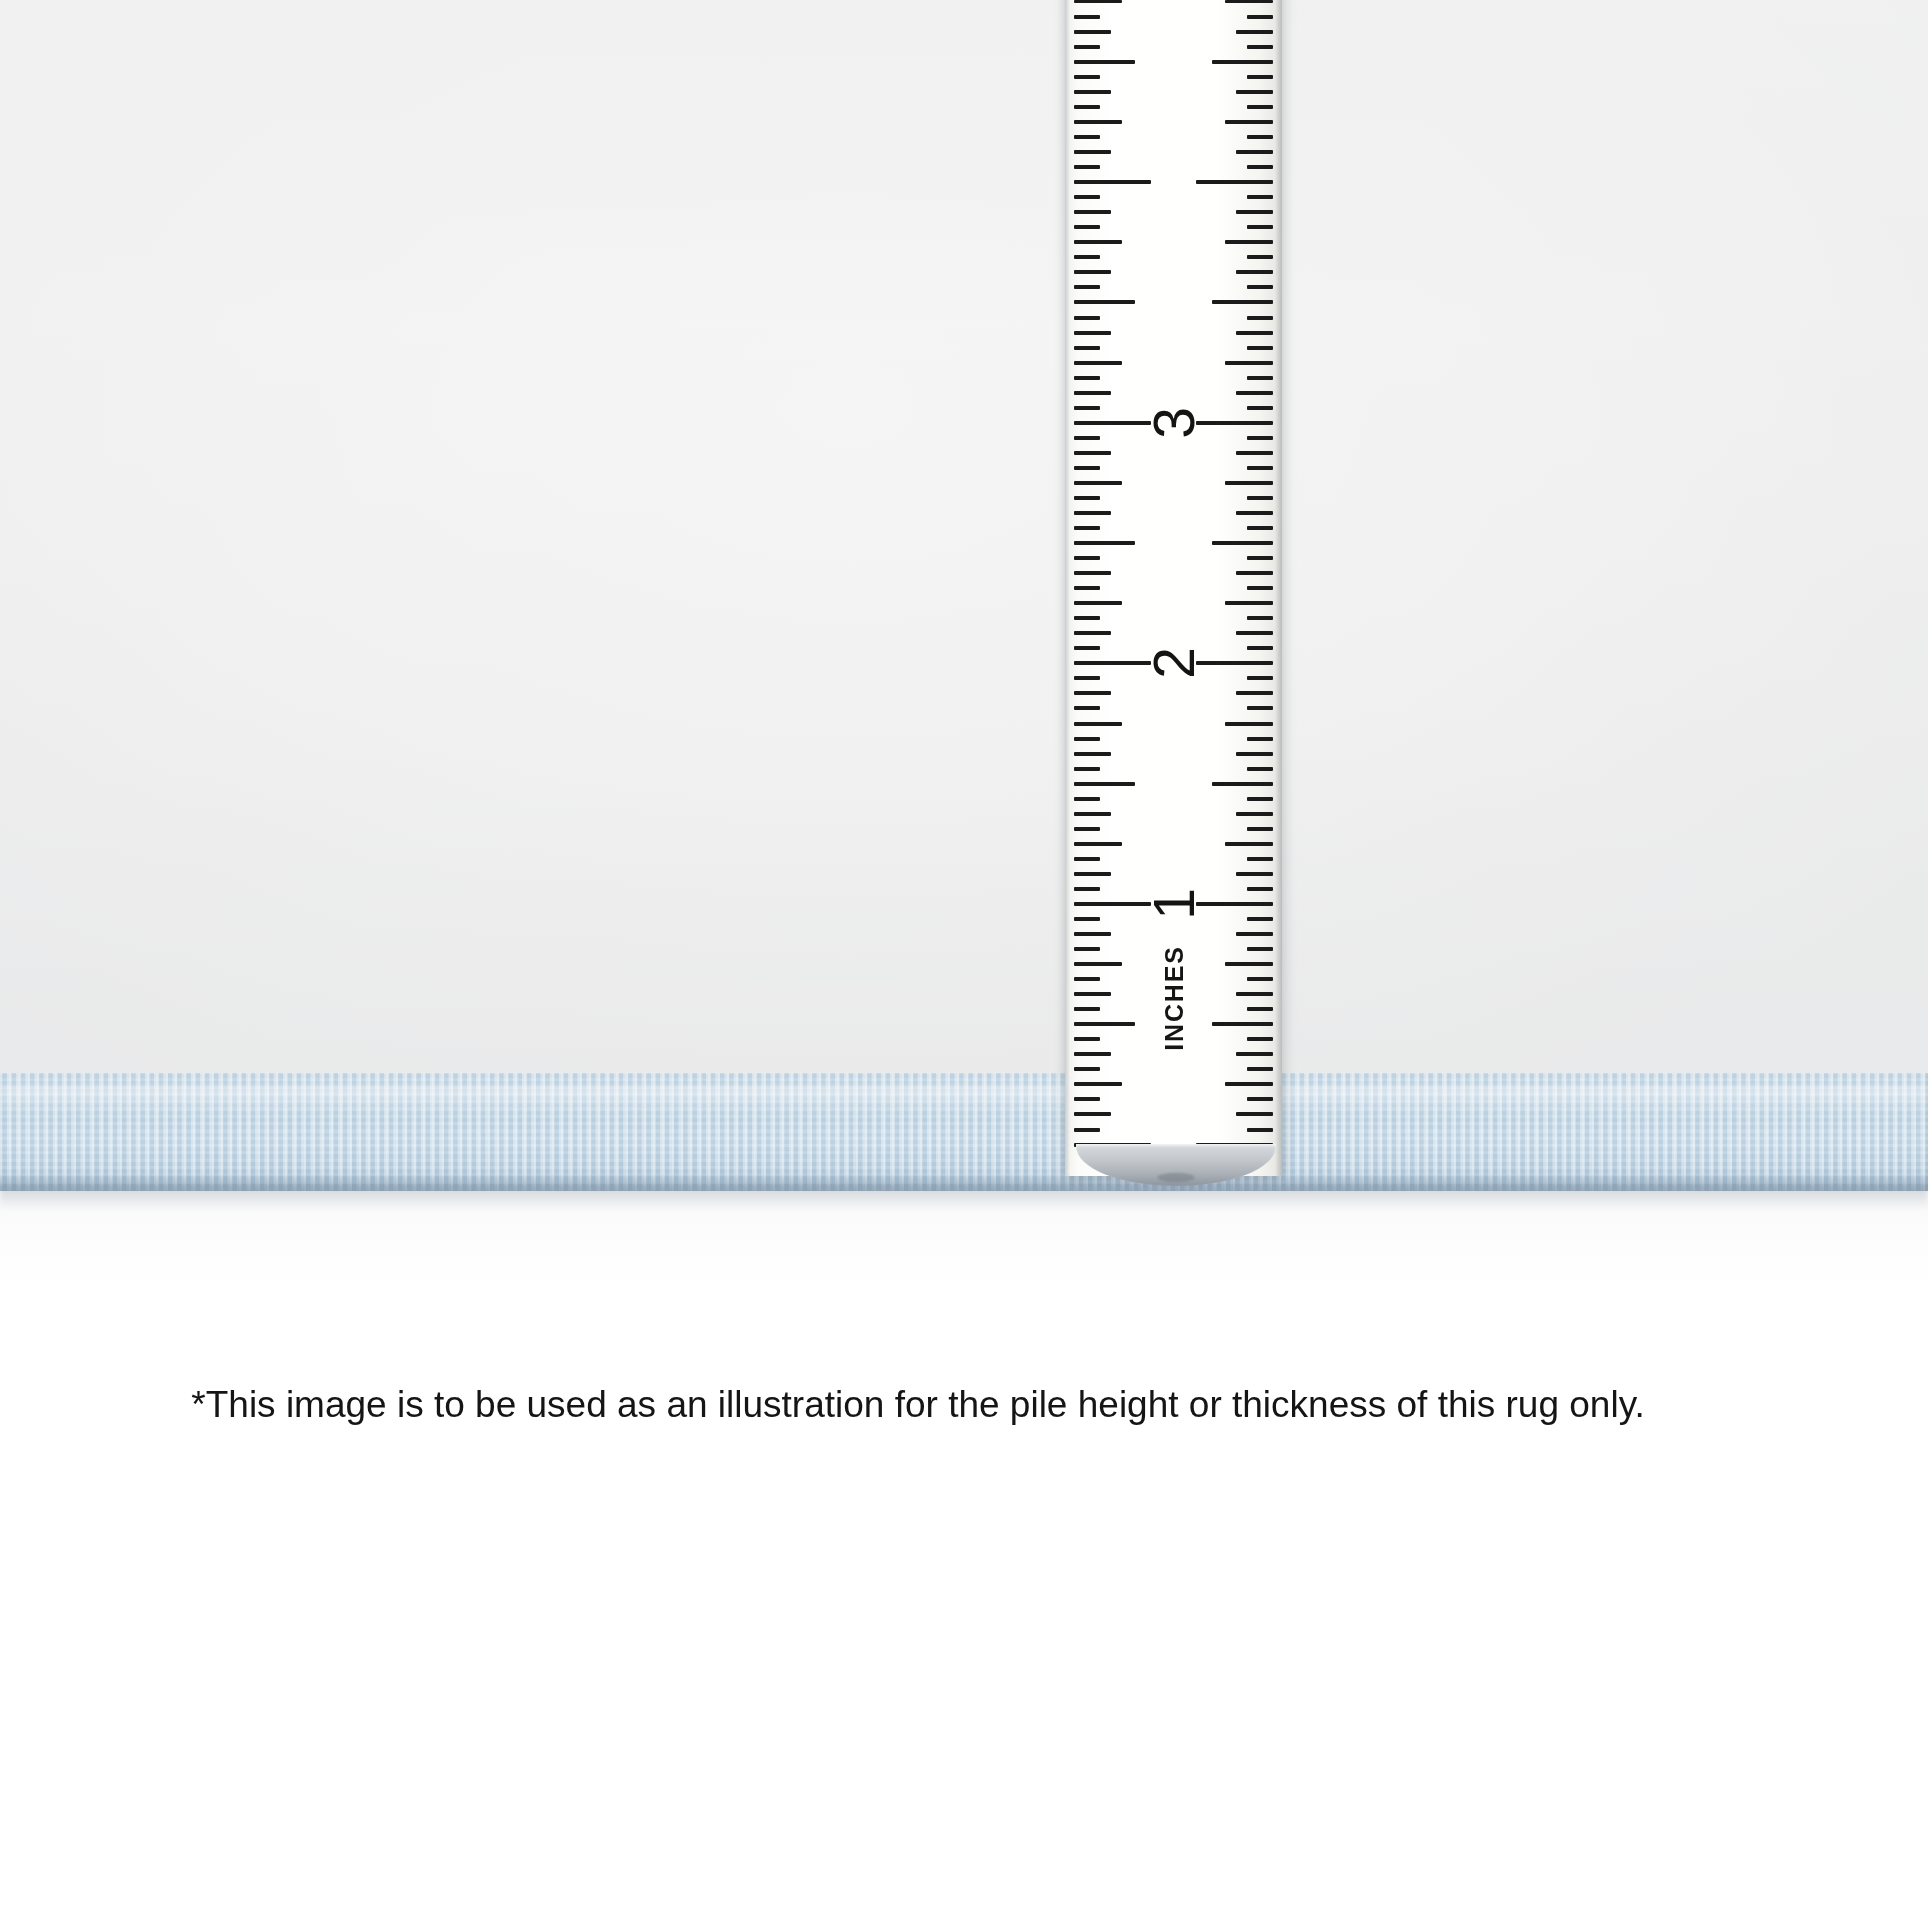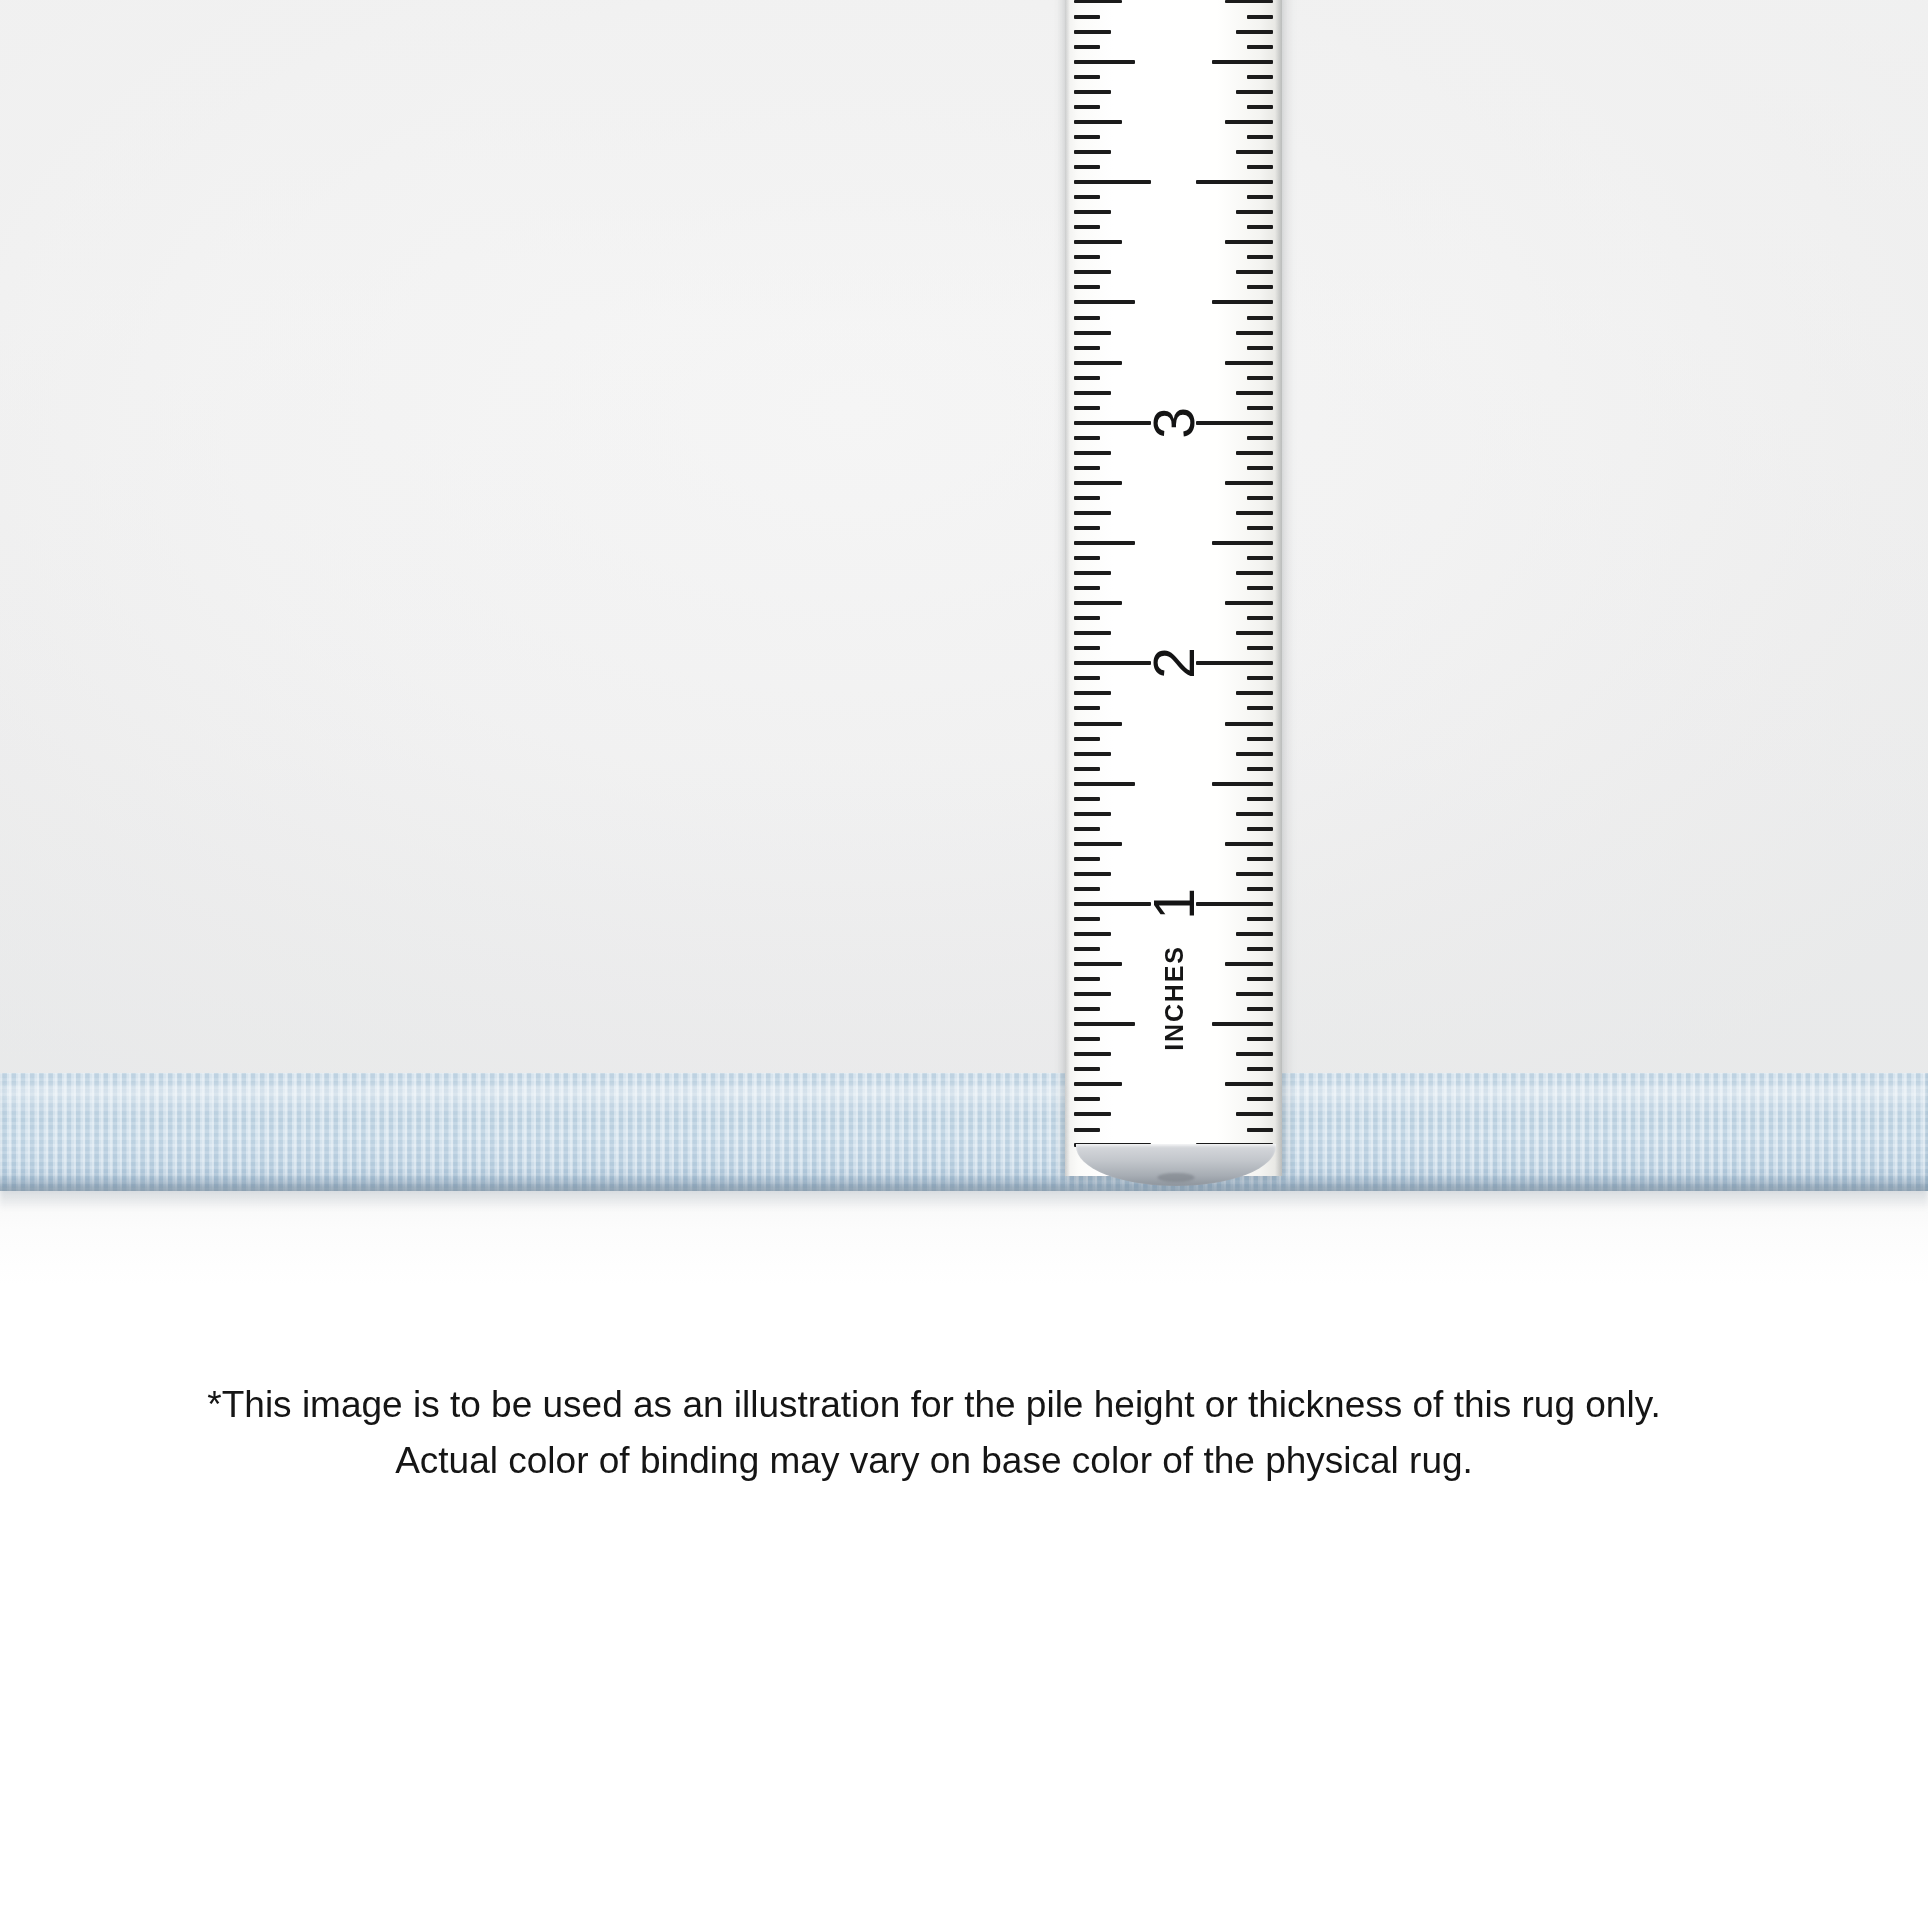--- a/index.html
+++ b/index.html
@@ -222,21 +222,20 @@
     position: absolute;
     left: 0;
     top: 1377px;
     width: 1836px;
     text-align: center;
     color: #151515;
     font-family: "Liberation Sans", sans-serif;
     font-size: 37px;
     line-height: 1.5;
     font-weight: 400;
-    padding-left: 16px;
   }
   #caption .line { display: block; }
 </style>
 </head>
 <body>
 
 <div id="scene">
 
   <div id="photo">
 
@@ -420,17 +419,16 @@
     </div>
 
     <div class="ruler-tip">
       <div class="notch"></div>
     </div>
 
   </div>
 
   <div id="caption">
     <span class="line">*This image is to be used as an illustration for the pile height or thickness of this rug only.</span>
-    <span class="line">Actual color of binding may vary on base color of the physical rug.</span>
   </div>
 
 </div>
 
 
 </body></html>

